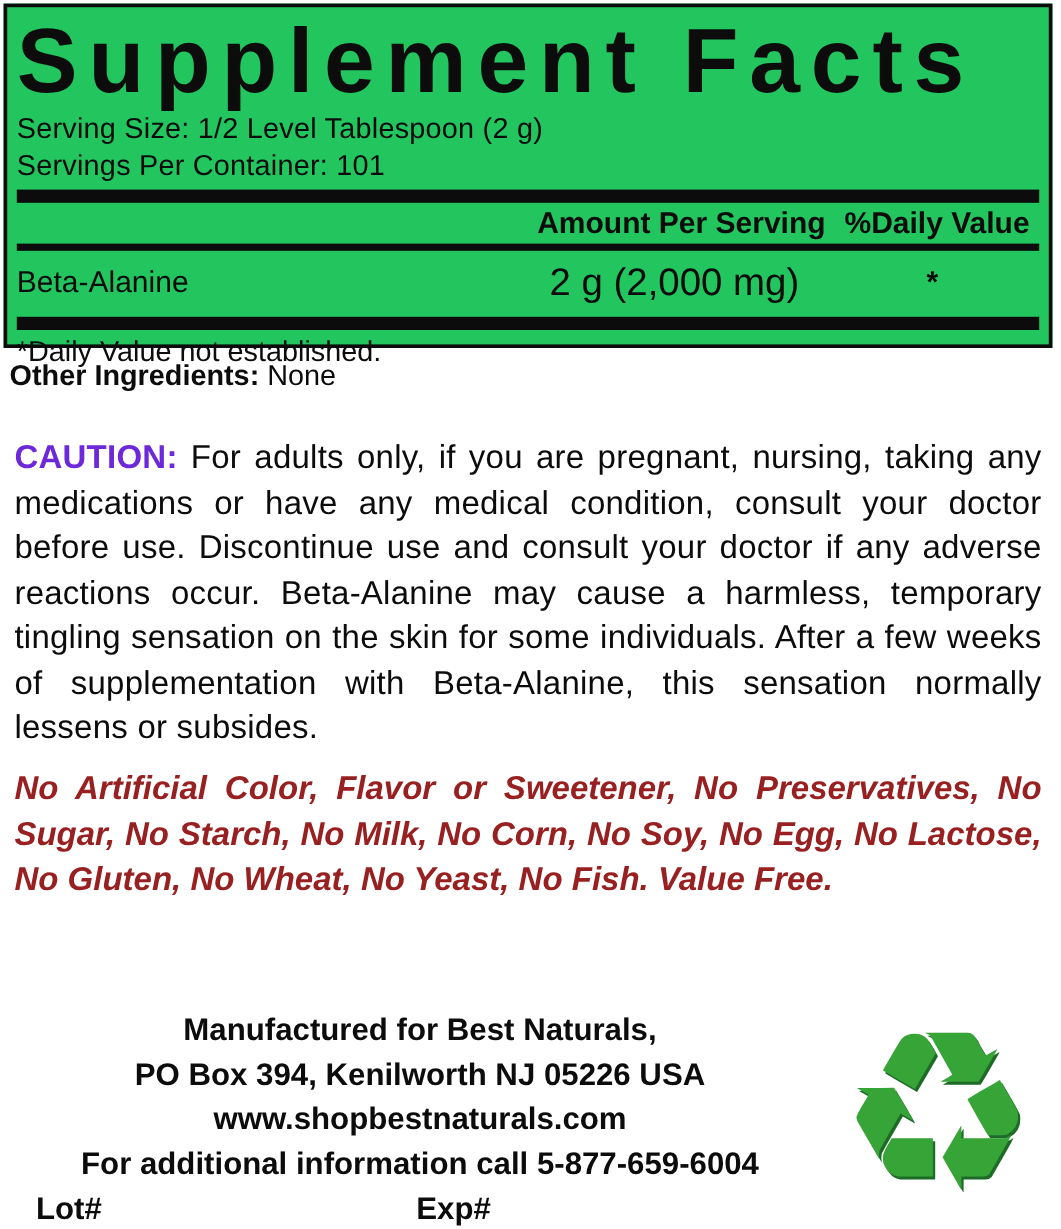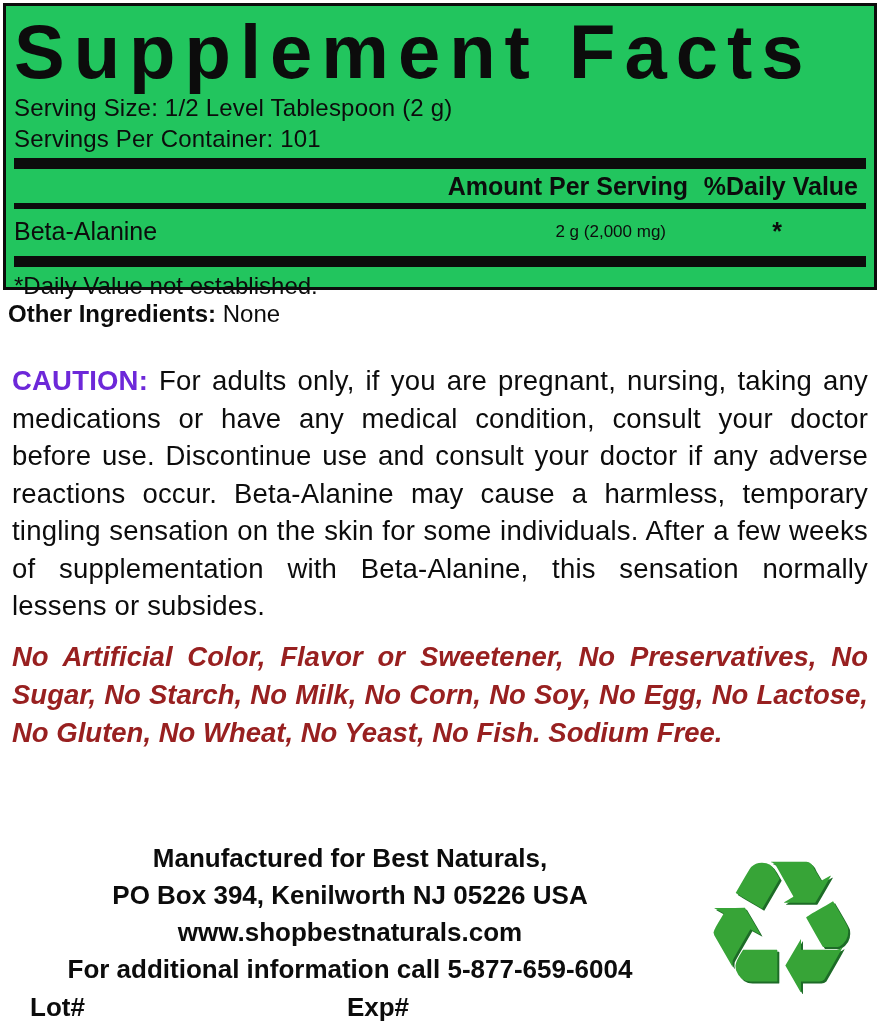--- a/index.html
+++ b/index.html
@@ -41,21 +41,21 @@
   .facts-grid{
     display:grid;
     grid-template-columns:1fr 400px 178px;
     align-items:center;
   }
   .hdr-row{padding:3px 0 2px 0;}
   .hdr-row .col-amount{font-weight:bold;font-size:25px;text-align:right;}
   .hdr-row .col-dv{font-weight:bold;font-size:25px;text-align:right;padding-right:8px;}
   .data-row{padding:8px 0 6px 0;}
   .data-row .col-name{font-size:25px;}
-  .data-row .col-amount{font-size:17px;text-align:right;padding-right:22px;}
+  .data-row .col-amount{font-size:32px;text-align:right;padding-right:22px;}
   .data-row .col-dv{font-size:25px;font-weight:bold;text-align:center;}
   .footnote{
     font-size:24px;
     padding:5px 0 4px 0;
   }
   
   .other-ing{
     position:absolute;left:8px;top:300px;
     font-size:24px;
   }
@@ -141,21 +141,21 @@
   </section>
 
   <div class="other-ing">
     <span class="lbl">Other Ingredients:</span>
     <span>None</span>
   </div>
 
   <p class="caution"><span class="caution-lbl">CAUTION:</span>
     <span>For adults only, if you are pregnant, nursing, taking any medications or have any medical condition, consult your doctor before use. Discontinue use and consult your doctor if any adverse reactions occur. Beta-Alanine may cause a harmless, temporary tingling sensation on the skin for some individuals. After a few weeks of supplementation with Beta-Alanine, this sensation normally lessens or subsides.</span></p>
 
-  <p class="claims">No Artificial Color, Flavor or Sweetener, No Preservatives, No Sugar, No Starch, No Milk, No Corn, No Soy, No Egg, No Lactose, No Gluten, No Wheat, No Yeast, No Fish. Sodium Free.</p>
+  <p class="claims">No Artificial Color, Flavor or Sweetener, No Preservatives, No Sugar, No Starch, No Milk, No Corn, No Soy, No Egg, No Lactose, No Gluten, No Wheat, No Yeast, No Fish. Value Free.</p>
 
   <div class="footer">
     <div>Manufactured for Best Naturals,</div>
     <div>PO Box 394, Kenilworth NJ 05226 USA</div>
     <div>www.shopbestnaturals.com</div>
     <div class="wide-line">For additional information call 5-877-659-6004</div>
     <div class="lot-exp">
       <span class="lot">Lot#</span>
       <span class="exp">Exp#</span>
     </div>

